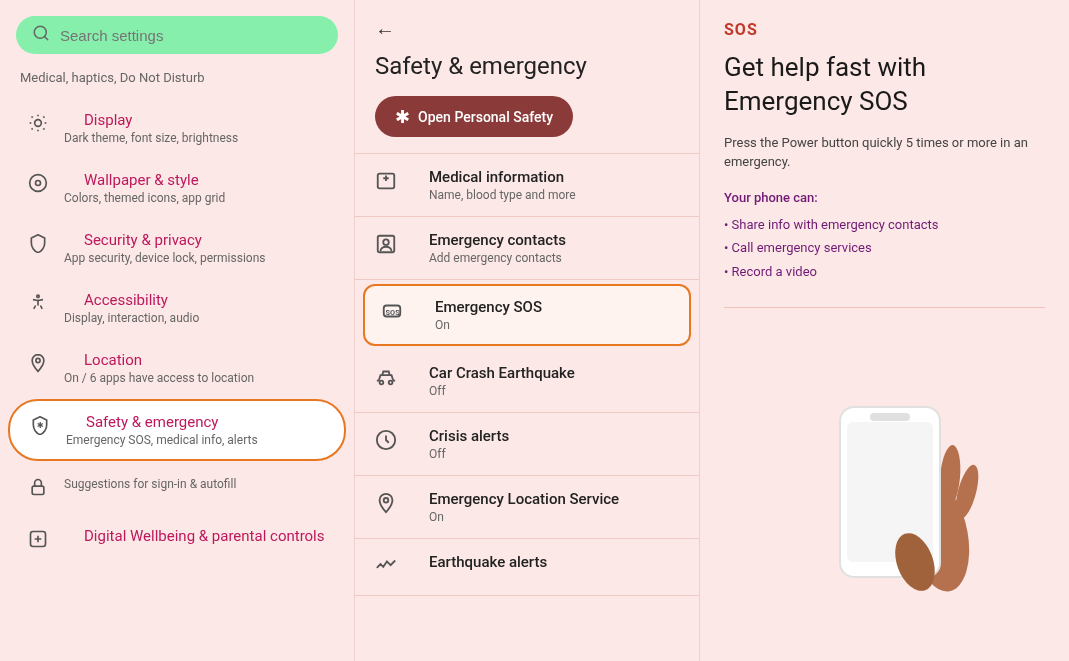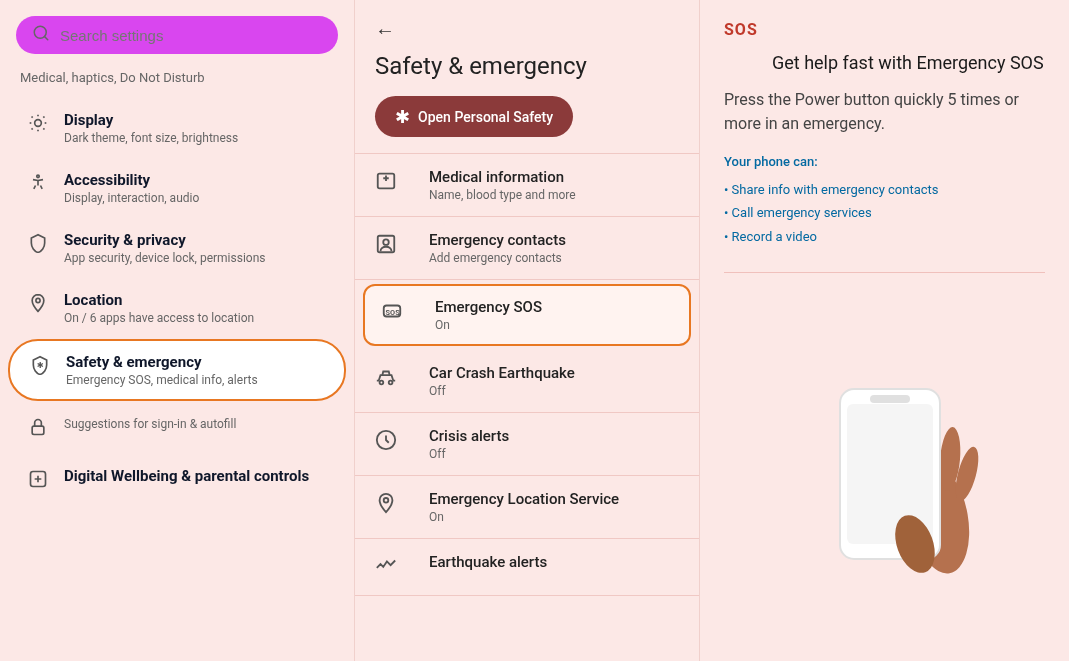--- a/index.html
+++ b/index.html
@@ -17,21 +17,21 @@
       width: 355px;
       background: #fce8e6;
       padding: 16px 0;
       overflow-y: auto;
       border-right: 1px solid #f0d0cc;
       flex-shrink: 0;
     }
     .search-bar {
       display: flex;
       align-items: center;
-      background: #d946ef;
+      background: #86efac;
       border-radius: 30px;
       margin: 0 16px 16px 16px;
       padding: 8px 16px;
       gap: 10px;
     }
     .search-bar input {
       border: none;
       background: transparent;
       outline: none;
       font-size: 15px;
@@ -64,22 +64,23 @@
       border-radius: 30px;
     }
     .nav-item-icon {
       margin-top: 2px;
       flex-shrink: 0;
       color: #555;
     }
     .nav-item-text {}
     .nav-item-title {
       font-size: 15px;
-      font-weight: 700;
-      color: #0f172a;
+      font-weight: 400;
+      color: #be185d;
+      margin-left: 20px;
     }
     .nav-item-subtitle {
       font-size: 12px;
       color: #666;
       margin-top: 2px;
     }
 
     
     .middle-panel {
       width: 345px;
@@ -170,36 +171,35 @@
       flex-direction: column;
     }
     .sos-label {
       font-size: 16px;
       font-weight: 700;
       color: #c0392b;
       letter-spacing: 1px;
       margin-bottom: 12px;
     }
     .sos-main-title {
-      font-size: 18px;
+      font-size: 26px;
       font-weight: 400;
       color: #1a1a1a;
       line-height: 1.3;
       margin-bottom: 14px;
-      margin-left: 48px;
     }
     .sos-description {
-      font-size: 16px;
+      font-size: 13px;
       color: #444;
       margin-bottom: 14px;
       line-height: 1.5;
     }
     .sos-list {
       font-size: 13px;
-      color: #0369a1;
+      color: #701a75;
       margin-bottom: 16px;
       line-height: 1.8;
     }
     .sos-list .list-header {
       font-weight: 500;
       margin-bottom: 4px;
     }
     .divider-line {
       border: none;
       border-top: 1px solid #f0c0bc;
@@ -248,46 +248,58 @@
         <line x1="4.22" y1="19.78" x2="5.64" y2="18.36"></line>
         <line x1="18.36" y1="5.64" x2="19.78" y2="4.22"></line>
       </svg>
     </span>
     <div class="nav-item-text">
       <div class="nav-item-title">Display</div>
       <div class="nav-item-subtitle">Dark theme, font size, brightness</div>
     </div>
   </div>
 
+  <div class="nav-item">
+    <span class="nav-item-icon">
+      <svg width="20" height="20" viewBox="0 0 24 24" fill="none" stroke="currentColor" stroke-width="2">
+        <circle cx="12" cy="12" r="10"></circle>
+        <circle cx="12" cy="12" r="3"></circle>
+      </svg>
+    </span>
+    <div class="nav-item-text">
+      <div class="nav-item-title">Wallpaper &amp; style</div>
+      <div class="nav-item-subtitle">Colors, themed icons, app grid</div>
+    </div>
+  </div>
+
+  <div class="nav-item">
+    <span class="nav-item-icon">
+      <svg width="20" height="20" viewBox="0 0 24 24" fill="none" stroke="currentColor" stroke-width="2">
+        <path d="M12 2L4 6v6c0 5.25 3.5 10.15 8 11.35C16.5 22.15 20 17.25 20 12V6z"></path>
+      </svg>
+    </span>
+    <div class="nav-item-text">
+      <div class="nav-item-title">Security &amp; privacy</div>
+      <div class="nav-item-subtitle">App security, device lock, permissions</div>
+    </div>
+  </div>
 
   <div class="nav-item">
     <span class="nav-item-icon">
       <svg width="20" height="20" viewBox="0 0 24 24" fill="none" stroke="currentColor" stroke-width="2">
         <circle cx="12" cy="4" r="1.5"></circle>
         <path d="M6 8l6 1 6-1"></path>
         <path d="M12 9v6"></path>
         <path d="M9 15l-2 4"></path>
         <path d="M15 15l2 4"></path>
       </svg>
     </span>
     <div class="nav-item-text">
       <div class="nav-item-title">Accessibility</div>
       <div class="nav-item-subtitle">Display, interaction, audio</div>
-    </div>
-  </div>
-
-  <div class="nav-item">
-    <span class="nav-item-icon">
-      <svg width="20" height="20" viewBox="0 0 24 24" fill="none" stroke="currentColor" stroke-width="2">
-        <path d="M12 2L4 6v6c0 5.25 3.5 10.15 8 11.35C16.5 22.15 20 17.25 20 12V6z"></path>
-      </svg>
-    </span>
-    <div class="nav-item-text">
-      <div class="nav-item-title">Security &amp; privacy</div>
-      <div class="nav-item-subtitle">App security, device lock, permissions</div>
     </div>
   </div>
 
   <div class="nav-item">
     <span class="nav-item-icon">
       <svg width="20" height="20" viewBox="0 0 24 24" fill="none" stroke="currentColor" stroke-width="2">
         <path d="M12 2C8.13 2 5 5.13 5 9c0 5.25 7 13 7 13s7-7.75 7-13c0-3.87-3.13-7-7-7z"></path>
         <circle cx="12" cy="9" r="2.5"></circle>
       </svg>
     </span>

